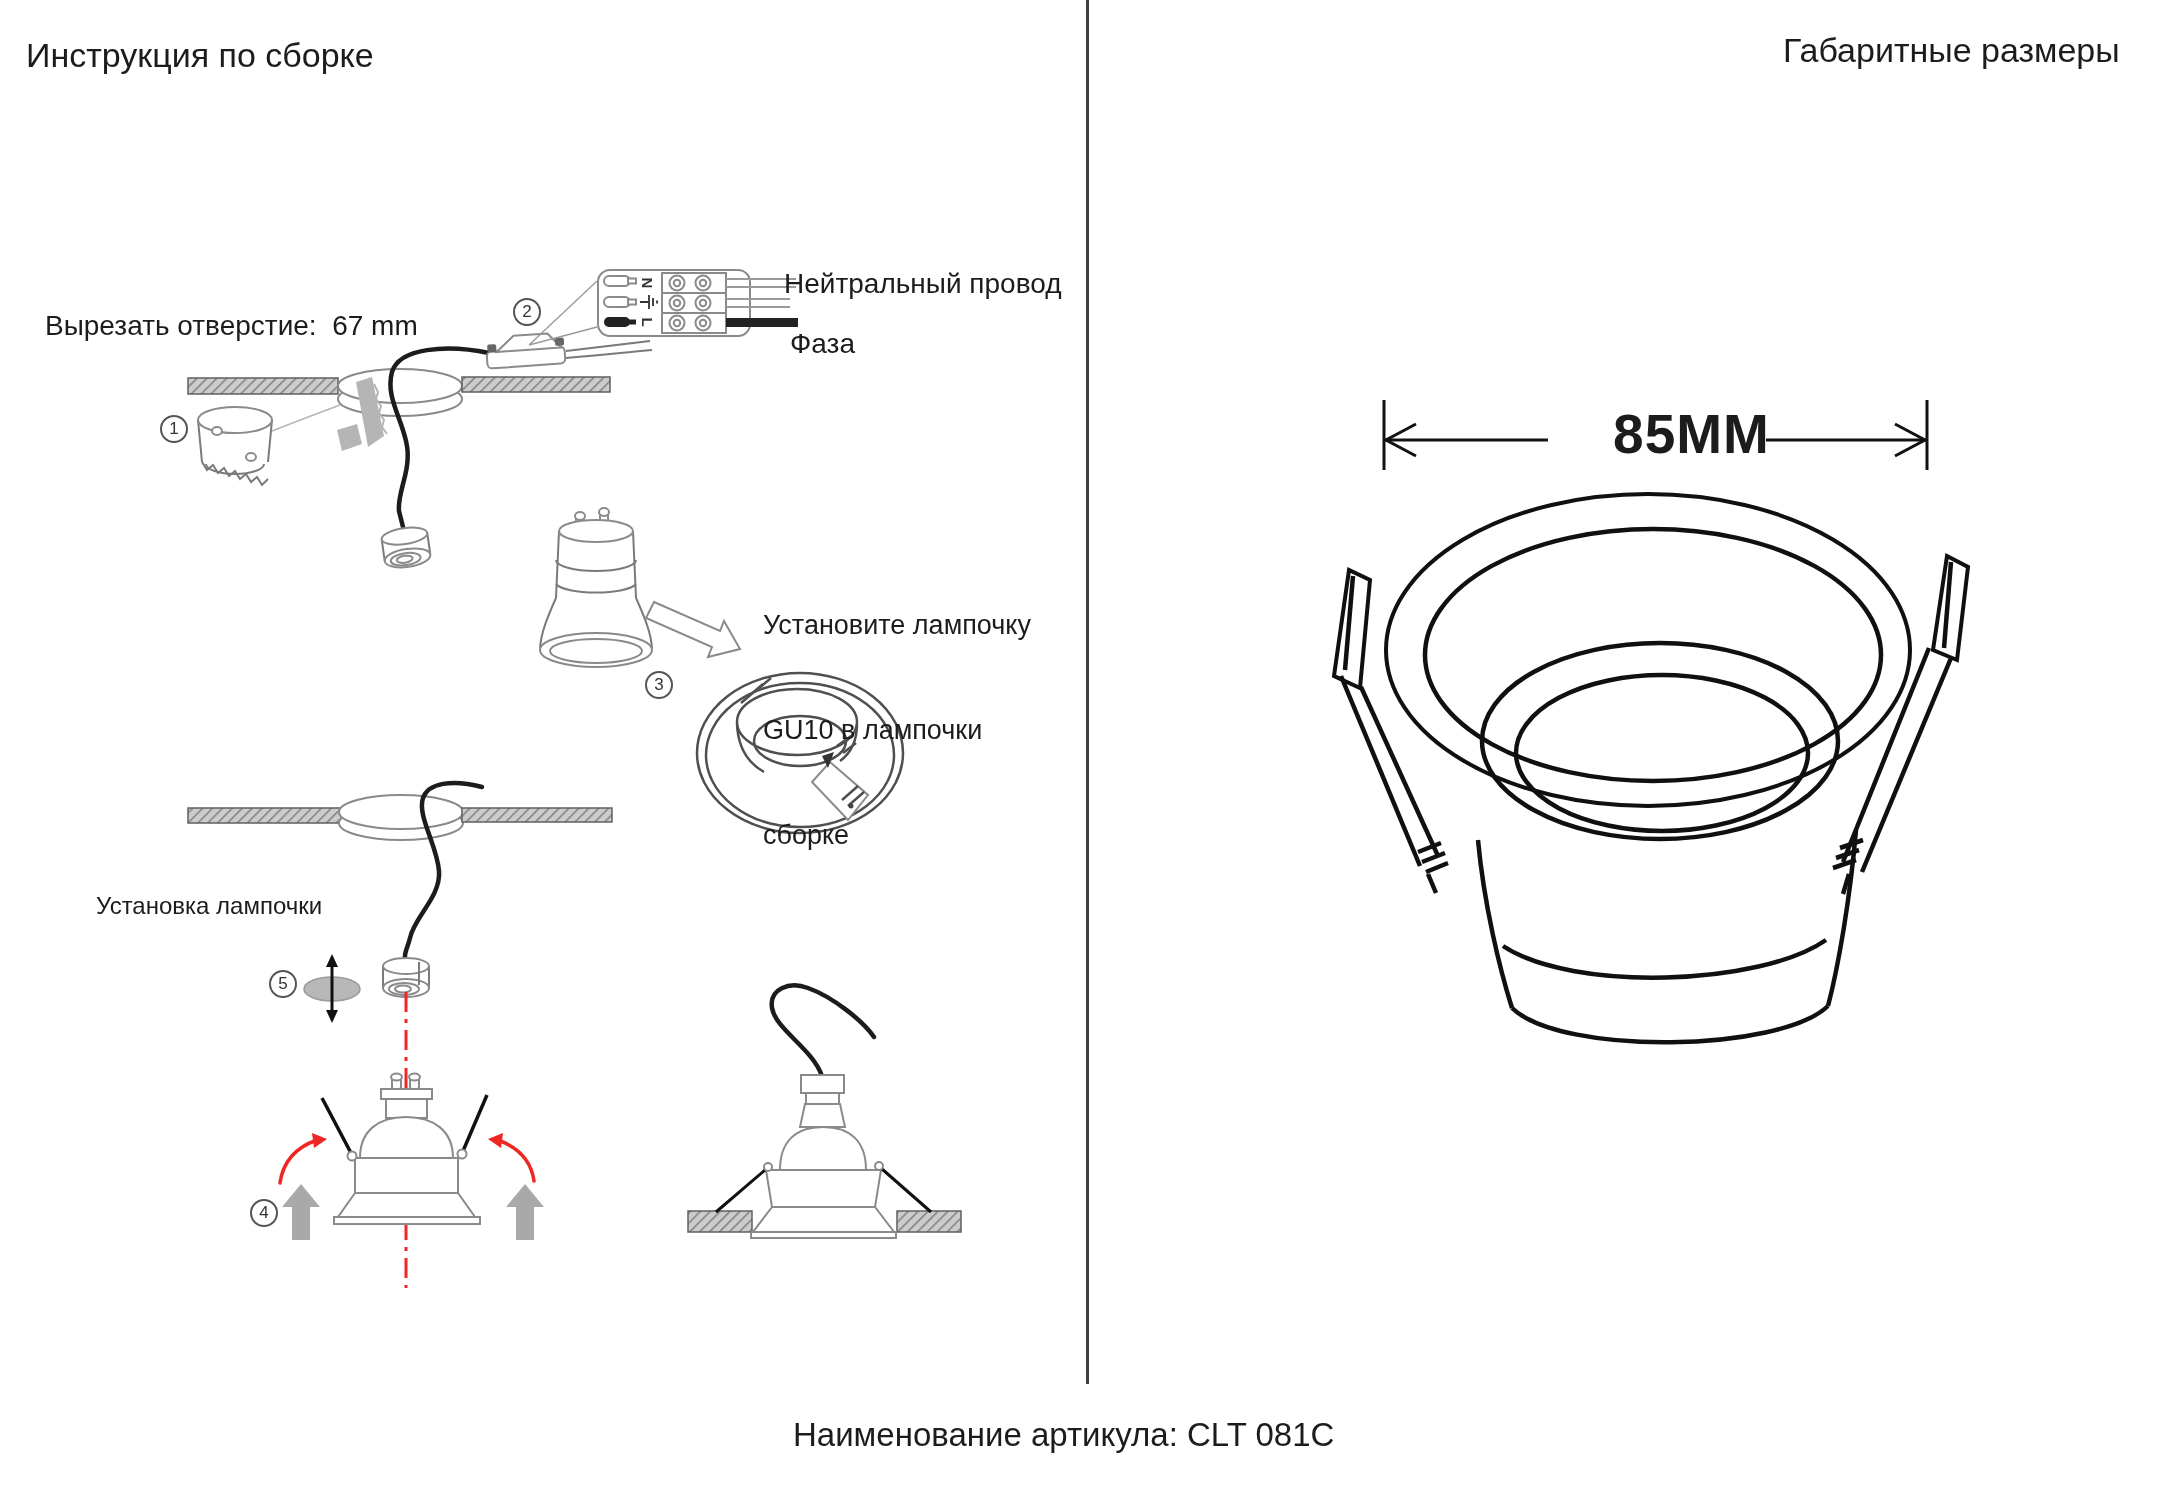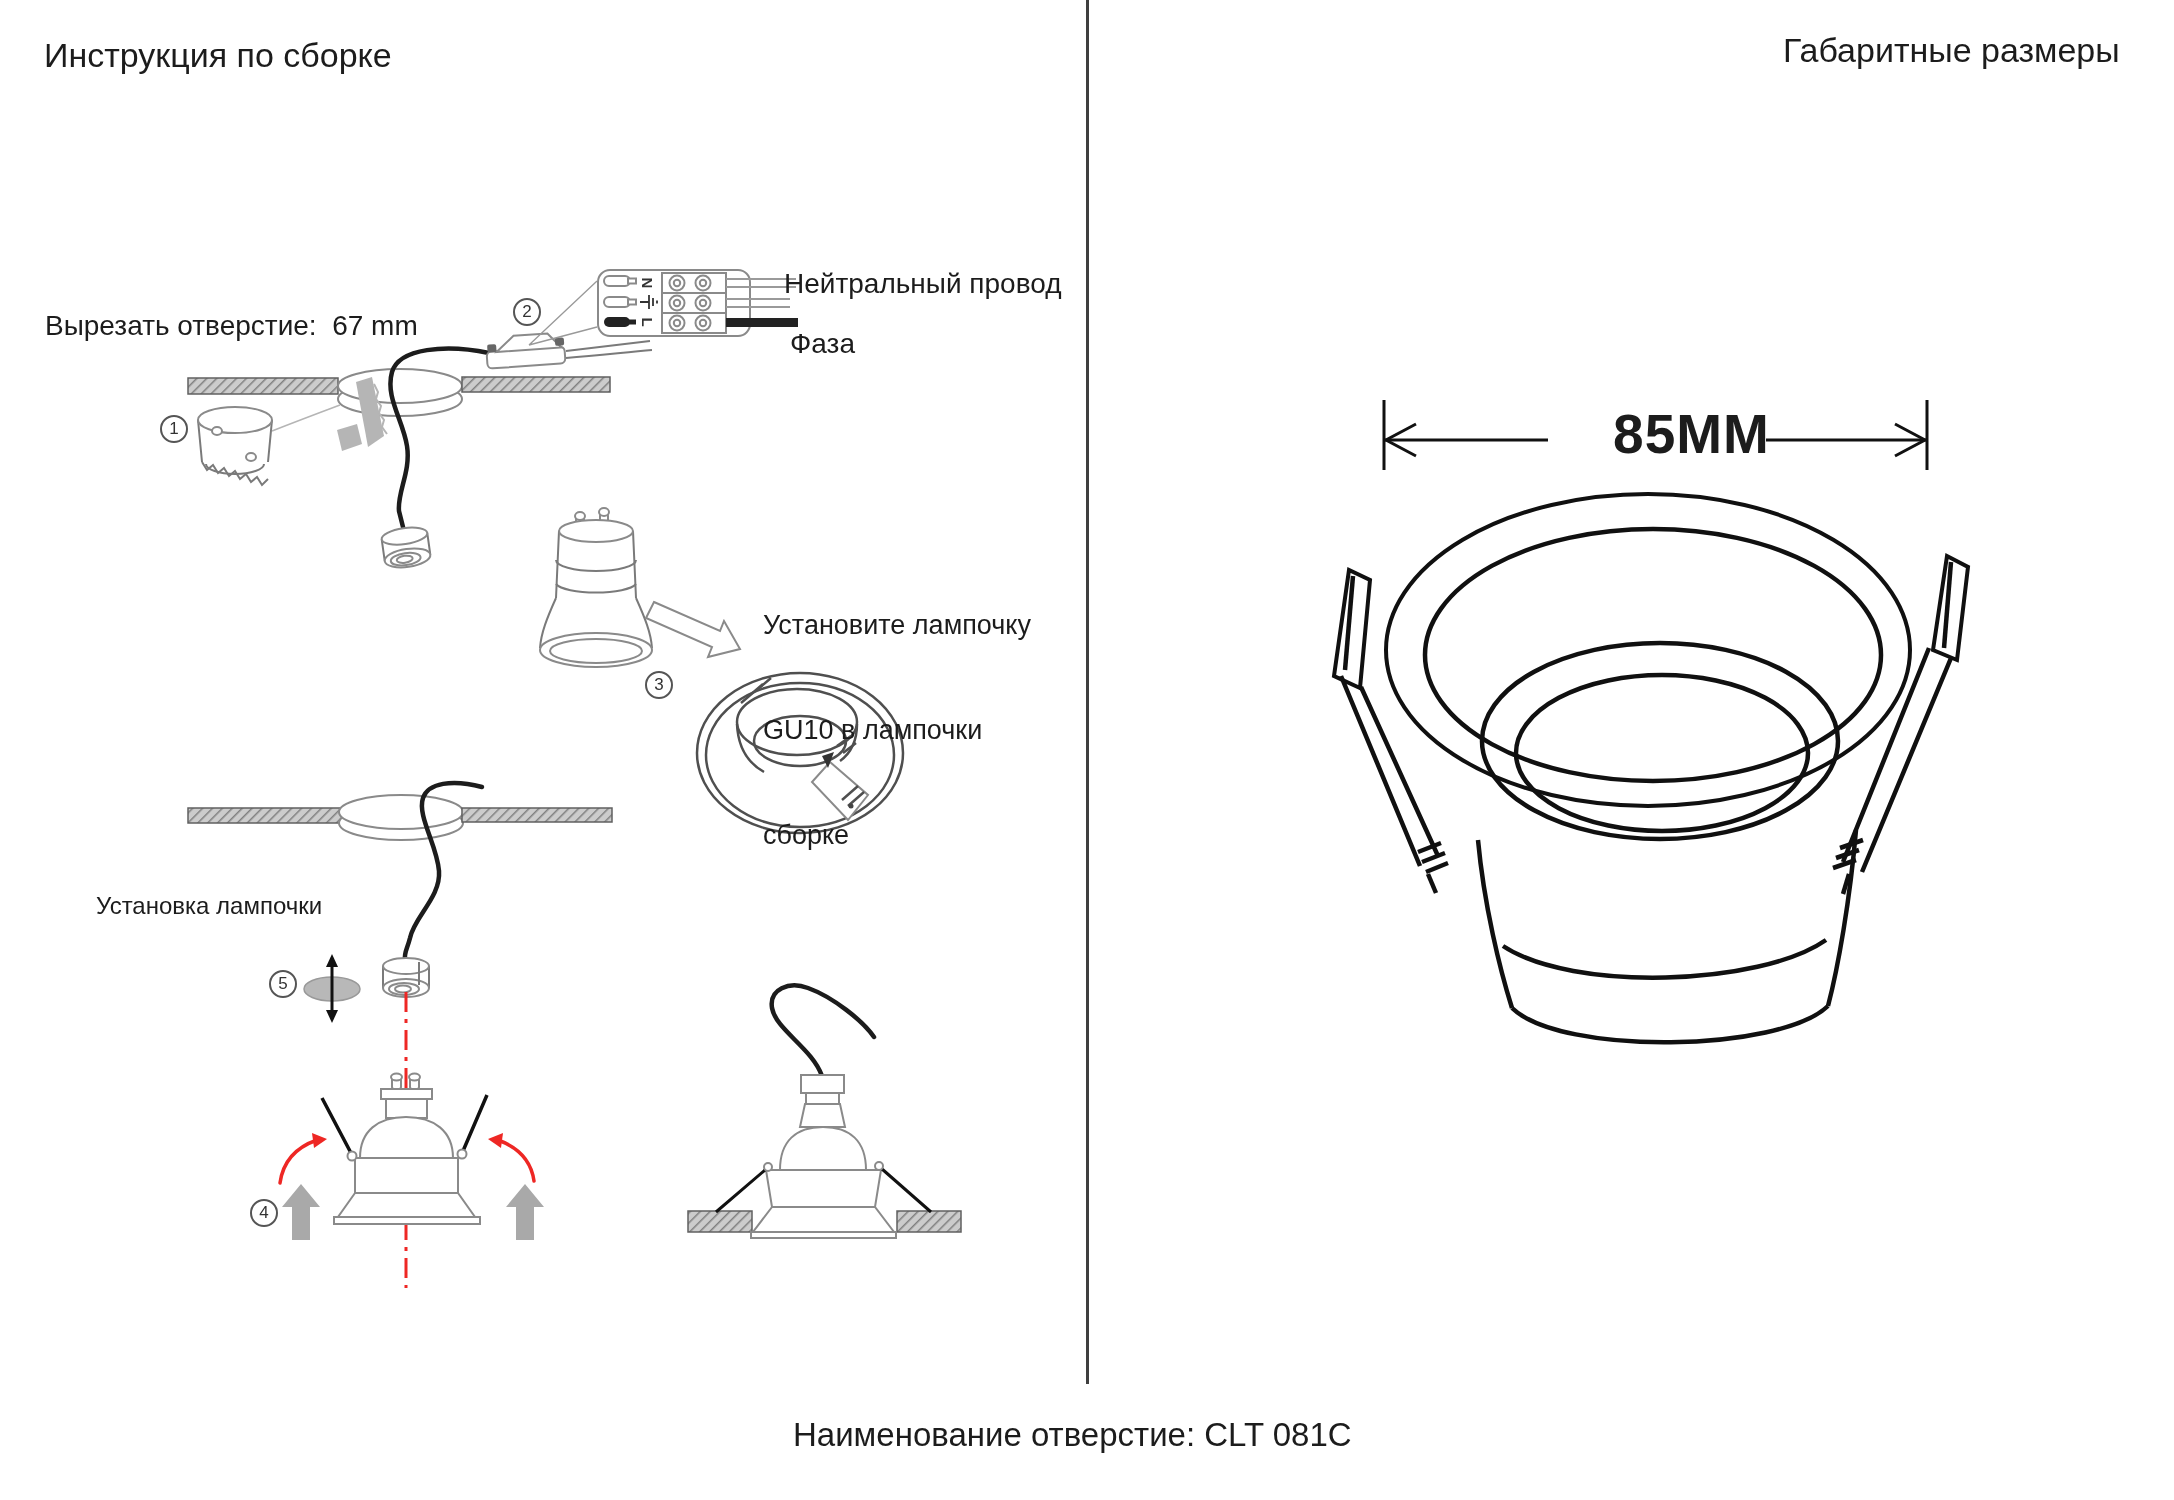--- a/index.html
+++ b/index.html
@@ -27,21 +27,21 @@
   .redline{fill:none;stroke:#ee2724;stroke-width:3;stroke-dasharray:20 7 4 7;}
   .gray-arrow{fill:#a9a9a9;}
   .ring{fill:none;stroke:#4f4f4f;stroke-width:2.5;}
   .tlabel{font:bold 15px "Liberation Sans",sans-serif;fill:#333;text-anchor:middle;}
 </style>
 </head>
 <body>
 
 <div class="page">
 
-  <div class="ttl" style="left:44px;top:36px;">Инструкция по сборке</div>
+  <div class="ttl" style="left:26px;top:36px;">Инструкция по сборке</div>
   <div class="ttl" style="left:1783px;top:31px;">Габаритные размеры</div>
   <div class="divider"></div>
 
   <svg class="art" width="2174" height="1500" viewBox="0 0 2174 1500">
     <defs>
       <pattern id="hatchP" width="7" height="7" patternUnits="userSpaceOnUse" patternTransform="rotate(45)">
         <rect width="7" height="7" fill="#cccccc"></rect>
         <line x1="0" y1="0" x2="0" y2="7" stroke="#808080" stroke-width="3"></line>
       </pattern>
     </defs>
@@ -250,20 +250,20 @@
   <div class="lbl" style="left:45px;top:310px;">Вырезать отверстие:  67 mm</div>
   <div class="lbl" style="left:784px;top:268px;">Нейтральный провод</div>
   <div class="lbl" style="left:790px;top:328px;">Фаза</div>
   <div class="lbl3" style="left:763px;top:538px;">
     <div>Установите лампочку</div>
     <div>GU10 в лампочки</div>
     <div>сборке</div>
   </div>
   <div class="lbl" style="left:96px;top:892px;font-size:24px;">Установка лампочки</div>
   <div class="dim-label">85MM</div>
-  <div class="footer">Наименование отверстие: CLT 081C</div>
+  <div class="footer">Наименование артикула: CLT 081C</div>
 
   <div class="badge" style="left:160px;top:415px;">1</div>
   <div class="badge" style="left:513px;top:298px;">2</div>
   <div class="badge" style="left:645px;top:671px;">3</div>
   <div class="badge" style="left:250px;top:1199px;">4</div>
   <div class="badge" style="left:269px;top:970px;">5</div>
 </div>
 
 </body></html>

